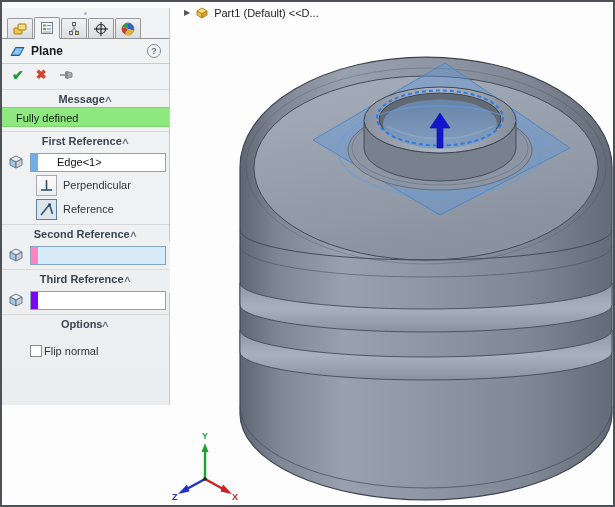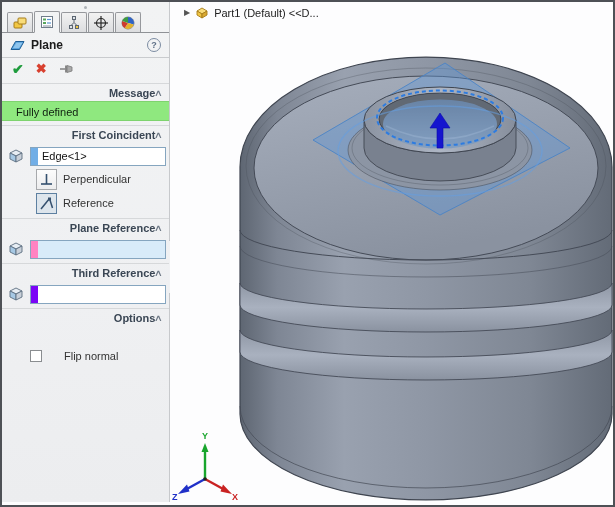--- a/index.html
+++ b/index.html
@@ -5,21 +5,21 @@
   html,body{margin:0;padding:0;background:#e9e9e9;}
   *{box-sizing:border-box;}
   .window{
     position:relative;width:615px;height:507px;
     background:#fdfdfe;border:2px solid #4e5156;
     font-family:"Liberation Sans",sans-serif;
     overflow:hidden;
   }
   
   .panel{
-    position:absolute;left:0;top:0;width:168px;height:500px;
+    position:absolute;left:0;top:6px;width:168px;height:397px;
     background:linear-gradient(180deg,#f2f3f4 0%,#eff0f2 60%,#ecedef 100%);
     border-right:1px solid #c7c9cc;
     font-size:11px;color:#222;
   }
   .grip{height:9px;position:relative;}
   .grip .dot{position:absolute;left:82px;top:4px;width:3px;height:3px;border-radius:50%;background:#aeb2b8;}
   .tabbar{height:22px;display:flex;align-items:flex-end;padding-left:5px;border-bottom:1px solid #8f9296;}
   .tab{
     width:26px;height:20px;display:flex;align-items:center;justify-content:center;
     border:1px solid #96989c;border-bottom:none;margin-right:1px;
@@ -31,46 +31,46 @@
   .title-row .t{font-weight:bold;font-size:12px;color:#1b1b1b;flex:1;}
   .help{
     width:14px;height:14px;border:1.5px solid #7c8ca2;border-radius:50%;
     color:#5d6f86;font-size:9px;font-weight:bold;display:flex;align-items:center;justify-content:center;
   }
   .divider{height:1px;background:#c9cbce;margin:0;}
   .actions{height:21px;display:flex;align-items:center;gap:12px;padding:0 10px;}
   .ok{color:#1f9c3d;font-size:14px;font-weight:bold;line-height:1;}
   .cancel{color:#d8402f;font-size:13px;font-weight:bold;line-height:1;}
   .section-header{
-    height:18px;display:flex;align-items:center;justify-content:flex-end;
+    height:18px;display:flex;align-items:center;justify-content:center;
     padding:0 7px 0 6px;border-top:1px solid #d6d8da;margin-top:4px;
     font-weight:bold;color:#3a4654;
   }
   .section-header:first-of-type{margin-top:0;}
   .chev{color:#6b7683;font-size:9px;font-weight:normal;transform:scaleX(1.4);}
   .status-bar{
     height:20px;line-height:20px;padding-left:14px;background:#8fe87f;
     border-top:1px solid #7ed36e;border-bottom:1px solid #7ed36e;color:#102010;
   }
   .ref-row{display:flex;align-items:center;margin:3px 0 2px 5px;height:20px;gap:5px;}
   .field{
     display:flex;align-items:stretch;width:136px;height:19px;
     border:1px solid #85a5bf;background:#fff;overflow:hidden;
   }
   .field .swatch{width:7px;flex:none;}
-  .field .val{flex:1;display:flex;align-items:center;padding-left:4px;color:#111;}
+  .field .val{flex:1;display:flex;align-items:center;padding-left:19px;color:#111;}
   .field.active .val{background:#d8ebf9;}
   .con-row{display:flex;align-items:center;gap:6px;margin:2px 0 2px 5px;height:22px;padding-left:29px;}
   .con-btn{
     width:21px;height:21px;display:flex;align-items:center;justify-content:center;
     border:1px solid #a7a9ac;background:linear-gradient(180deg,#fcfcfc,#ededee);
   }
   .con-btn.pressed{border:1px solid #5d80a1;background:#dde5ec;}
   .con-label{color:#333;}
-  .opt-row{display:flex;align-items:center;gap:22px;margin:22px 0 0 28px;height:16px;}
+  .opt-row{display:flex;align-items:center;gap:2px;margin:11px 0 0 28px;height:16px;}
   .cbx{width:12px;height:12px;border:1px solid #8a8d90;background:#fff;}
   .opt-label{color:#333;}
   
   .split-handle{
     position:absolute;left:167px;top:238px;width:13px;height:54px;
     background:#f0f1f3;border:1px solid #c3c6ca;border-left:none;
     border-radius:0 7px 7px 0;
   }
   .split-handle .dot{position:absolute;left:4px;top:25px;width:3px;height:3px;border-radius:50%;background:#8a8f96;}
   
@@ -155,21 +155,21 @@
       </svg>
     </div>
 
     <div class="section-header">
       <span>Message</span>
       <span class="chev">∧</span>
     </div>
     <div class="status-bar">Fully defined</div>
 
     <div class="section-header">
-      <span>First Coincident</span>
+      <span>First Reference</span>
       <span class="chev">∧</span>
     </div>
     <div class="ref-row">
       <svg width="18" height="18">
         <polygon points="3,6 9,3 15,6 9,9" fill="#e7edf3" stroke="#5c6e80" stroke-width="0.9"></polygon>
         <polygon points="3,6 9,9 9,15 3,12" fill="#a6c8e4" stroke="#5c6e80" stroke-width="0.9"></polygon>
         <polygon points="15,6 9,9 9,15 15,12" fill="#c9d0d9" stroke="#5c6e80" stroke-width="0.9"></polygon>
       </svg>
       <div class="field">
         <span class="swatch" style="background:#71aee6"></span>
@@ -190,21 +190,21 @@
         <svg width="17" height="17">
           <line x1="3" y1="14" x2="11.5" y2="3.5" stroke="#35506e" stroke-width="1.5"></line>
           <line x1="11.5" y1="3.5" x2="14.5" y2="13" stroke="#35506e" stroke-width="1.5"></line>
           <rect x="10" y="2.5" width="3" height="3" fill="#35506e"></rect>
         </svg>
       </div>
       <span class="con-label">Reference</span>
     </div>
 
     <div class="section-header">
-      <span>Plane Reference</span>
+      <span>Second Reference</span>
       <span class="chev">∧</span>
     </div>
     <div class="ref-row">
       <svg width="18" height="18">
         <polygon points="3,6 9,3 15,6 9,9" fill="#e7edf3" stroke="#5c6e80" stroke-width="0.9"></polygon>
         <polygon points="3,6 9,9 9,15 3,12" fill="#a6c8e4" stroke="#5c6e80" stroke-width="0.9"></polygon>
         <polygon points="15,6 9,9 9,15 15,12" fill="#c9d0d9" stroke="#5c6e80" stroke-width="0.9"></polygon>
       </svg>
       <div class="field active">
         <span class="swatch" style="background:#ff82c2"></span>

